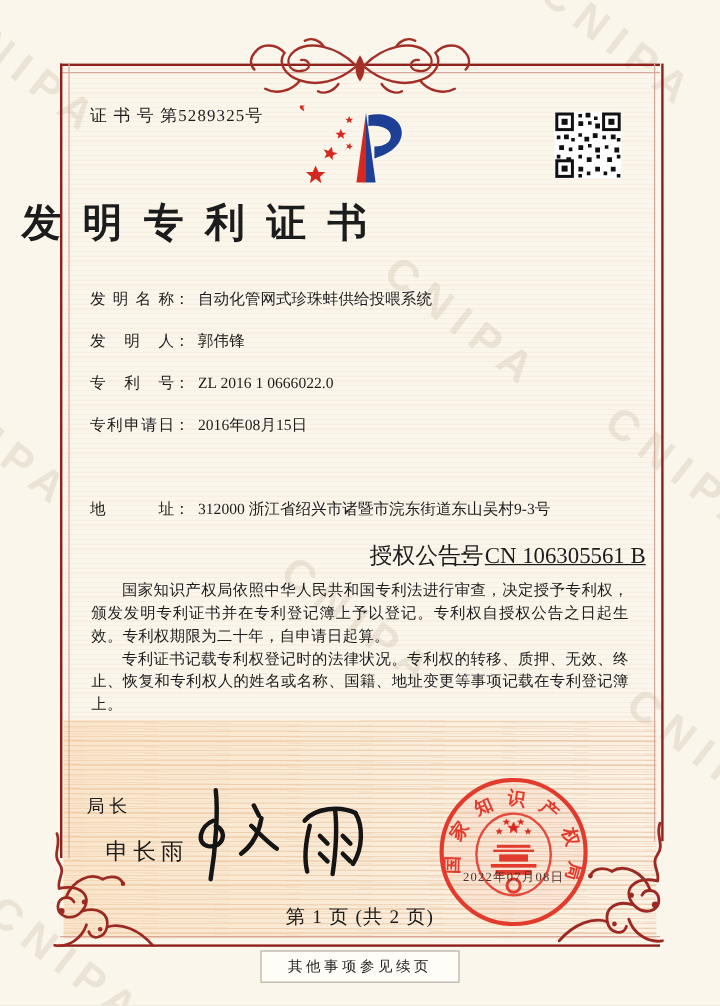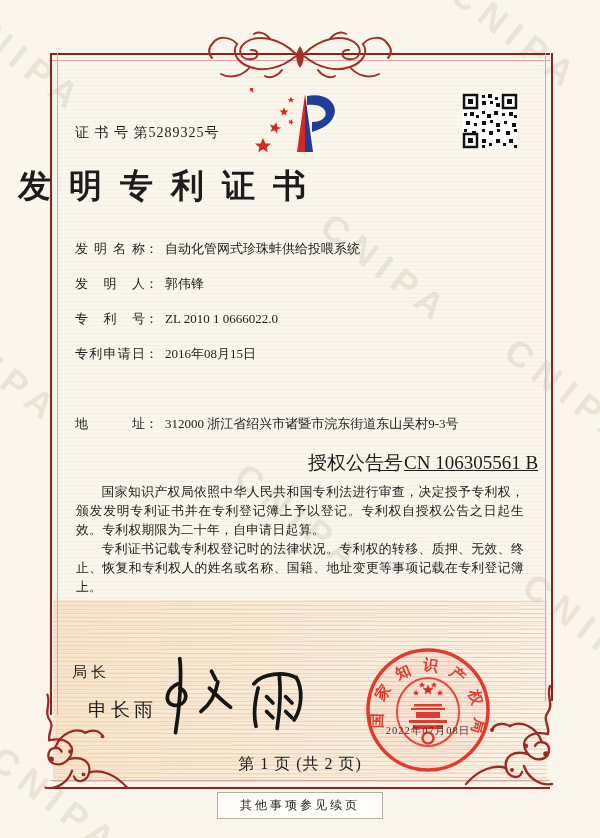--- a/index.html
+++ b/index.html
@@ -19,21 +19,21 @@
   .b-right{position:absolute;left:545px;top:53px;width:5px;height:648px;
          border-right:2px solid #8f211c;border-left:1px solid #d8a79e;}
   
   .texture{position:absolute;left:53px;top:56px;width:494px;height:726px;
     background:repeating-linear-gradient(0deg,rgba(210,140,88,0.07) 0 1px,transparent 1px 4px);}
   .texture-strong{position:absolute;left:53px;top:600px;width:494px;height:182px;
     background:
       linear-gradient(90deg,rgba(247,212,170,0.50),rgba(247,212,170,0.10)),
       repeating-linear-gradient(0deg,rgba(205,128,70,0.22) 0 1px,transparent 1px 4px),
       repeating-linear-gradient(0.8deg,rgba(205,128,70,0.12) 0 1px,transparent 1px 5px);}
-  .certno{position:absolute;left:75px;top:88px;font-size:14px;letter-spacing:1px;margin-top:36px;}
+  .certno{position:absolute;left:75px;top:88px;font-size:14px;letter-spacing:1px;}
   .title{position:absolute;left:0;top:164px;width:100%;text-align:left;
          font-size:33px;font-weight:bold;letter-spacing:18px;text-indent:18px;}
   .field{position:absolute;left:75px;font-size:13px;white-space:nowrap;}
   .flabel{display:inline-block;width:70px;text-align:justify;text-align-last:justify;}
   .fvalue{margin-left:7px;}
   .field2{position:absolute;left:308px;font-size:19px;white-space:nowrap;text-decoration:underline;}
   .bodytext{position:absolute;left:76px;top:483px;width:448px;font-size:12.8px;
             line-height:19px;text-align:justify;letter-spacing:0.3px;}
   .bodytext p{margin:0;text-indent:2em;}
   .director-title{position:absolute;left:72px;top:663px;font-size:15px;letter-spacing:4px;}
@@ -140,21 +140,21 @@
 
   <div class="title">发明专利证书</div>
 
   <div class="field" style="top:275px;">
     <span class="flabel">发明人</span><span>：</span><span class="fvalue">郭伟锋</span>
   </div>
   <div class="field" style="top:240px;">
     <span class="flabel">发明名称</span><span>：</span><span class="fvalue">自动化管网式珍珠蚌供给投喂系统</span>
   </div>
   <div class="field" style="top:310px;">
-    <span class="flabel">专利号</span><span>：</span><span class="fvalue">ZL 2010 1 0666022.0</span>
+    <span class="flabel">专利号</span><span>：</span><span class="fvalue">ZL 2016 1 0666022.0</span>
   </div>
   <div class="field" style="top:345px;">
     <span class="flabel">专利申请日</span><span>：</span><span class="fvalue">2016年08月15日</span>
   </div>
   <div class="field" style="top:415px;">
     <span class="flabel">地址</span><span>：</span><span class="fvalue">312000 浙江省绍兴市诸暨市浣东街道东山吴村9-3号</span>
   </div>
   <div class="field2" style="top:450px;">
     <span class="flabel">授权公告号</span><span>：</span><span class="fvalue">CN 106305561 B</span>
   </div>

